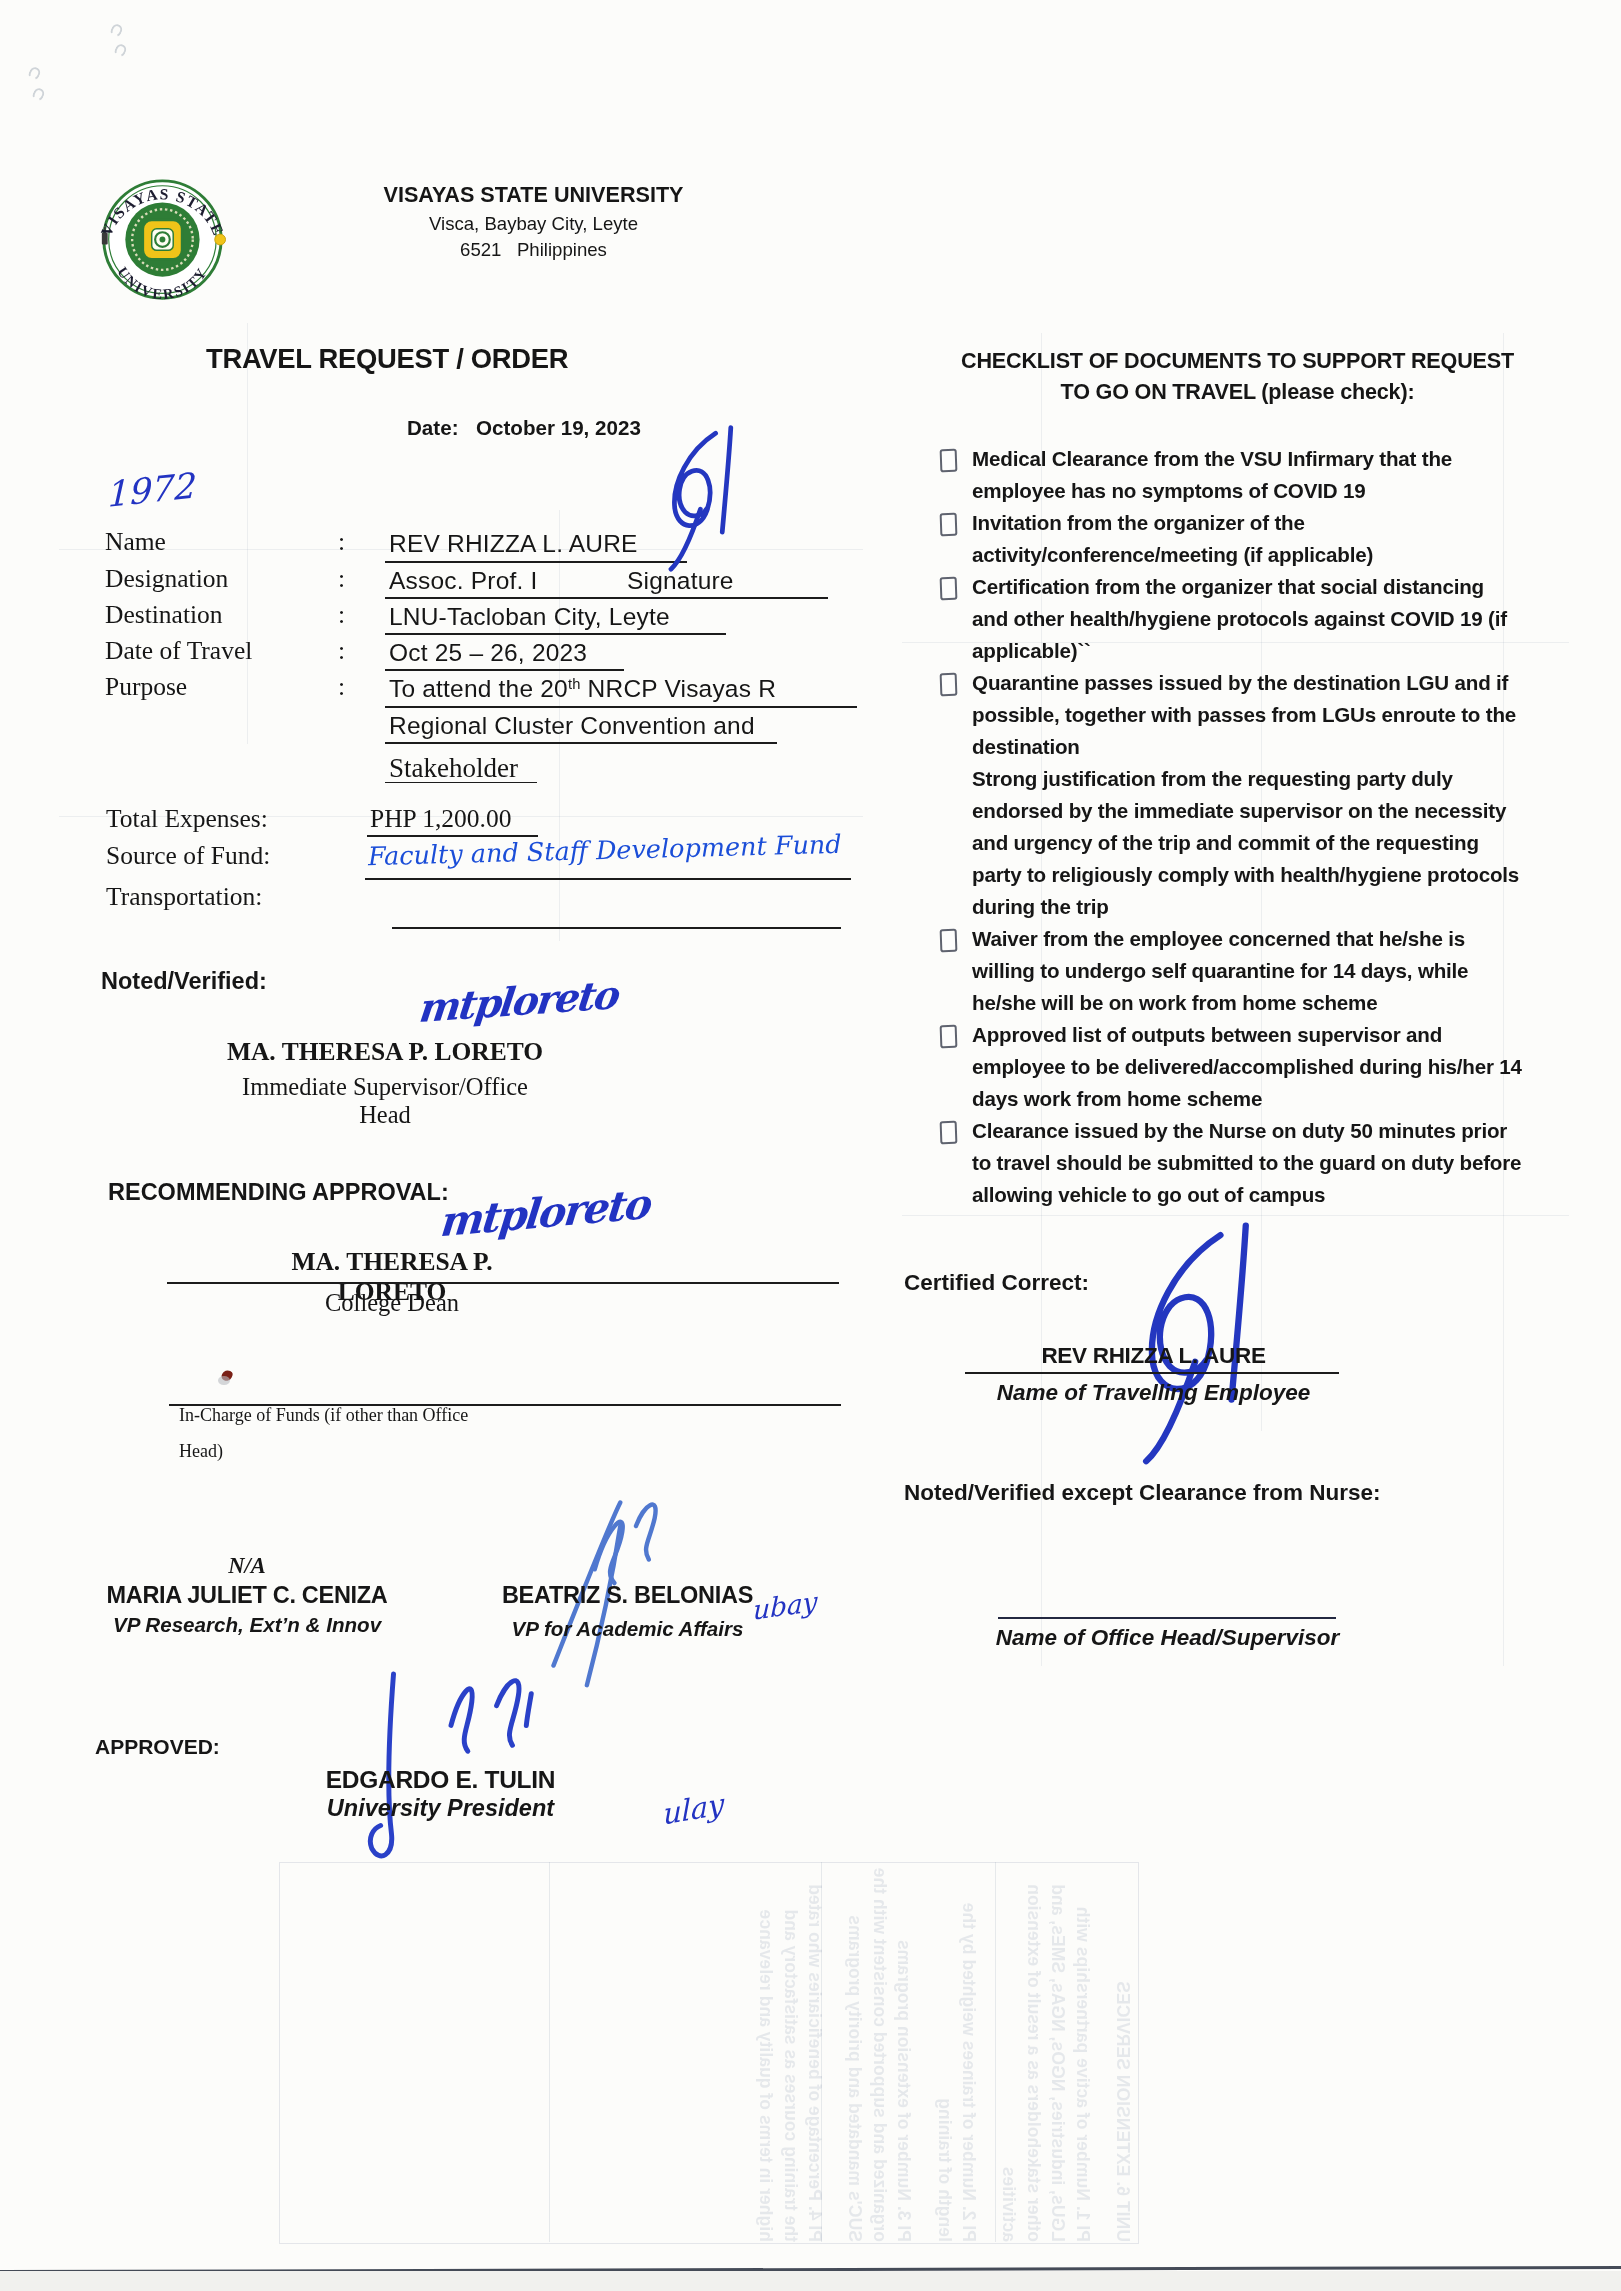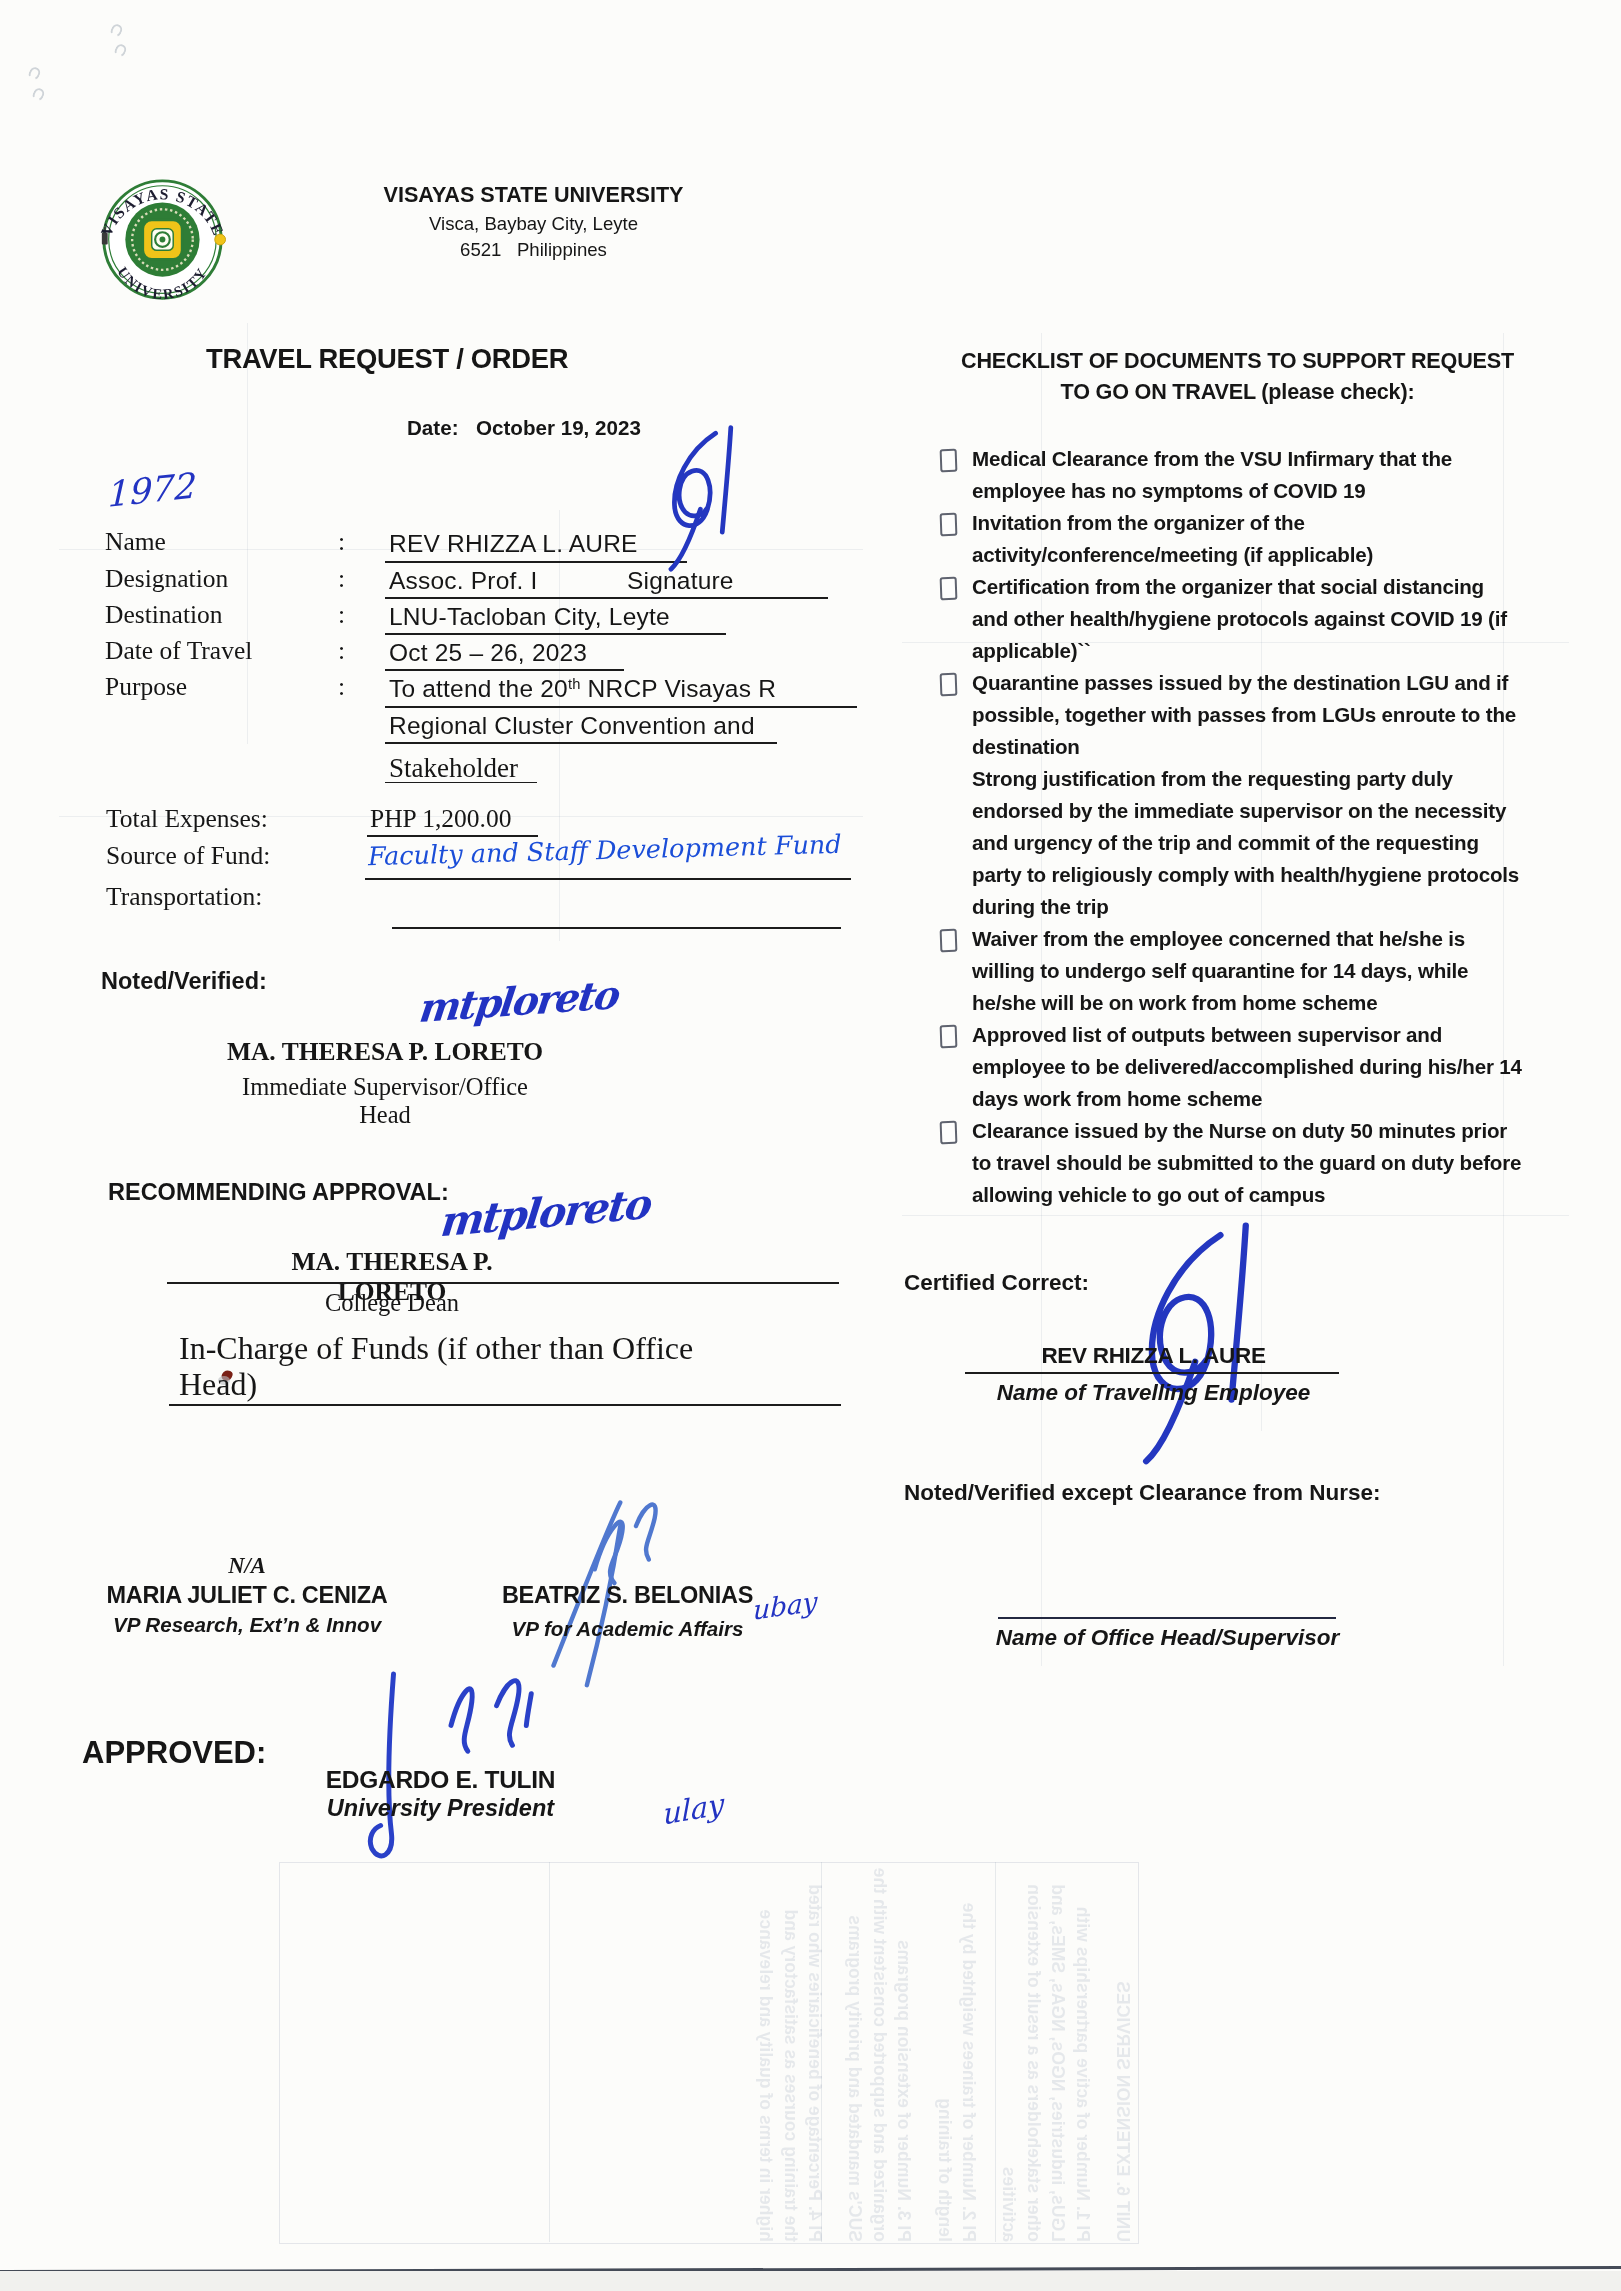--- a/index.html
+++ b/index.html
@@ -154,21 +154,21 @@
   <div class="abs sans b" style="left:108px;top:1179px;font-size:23.5px">RECOMMENDING APPROVAL:</div>
   <div class="abs script" style="left:441px;top:1189px;font-size:41px;font-weight:600;transform:rotate(-5deg) skewX(-12deg);letter-spacing:-2px">mtploreto</div>
   <div class="abs serif b" style="left:235px;top:1247px;width:314px;text-align:center;font-size:25.5px">MA. THERESA P. LORETO</div>
   <div class="uline" style="left:167px;top:1282px;width:672px"></div>
   <div class="abs serif" style="left:235px;top:1289px;width:314px;text-align:center;font-size:24.5px">College Dean</div>
 
   <div class="abs" style="left:222px;top:1370px;width:9.8px;height:10.8px;background:#7a2016;border-radius:60% 40% 55% 45%;transform:rotate(28deg)"></div>
   <div class="abs" style="left:218px;top:1376px;width:11.8px;height:8.8px;background:#b9bcc2;border-radius:50%;opacity:.6"></div>
 
   <div class="uline" style="left:169px;top:1404px;width:672px"></div>
-  <div class="abs serif" style="left:179px;top:1330px;width:676px;font-size:32px;line-height:36px">
+  <div class="abs serif" style="left:179px;top:1397px;width:676px;font-size:18px;line-height:36px">
     <div>In-Charge of Funds (if other than Office</div>
     <div>Head)</div>
   </div>
 
   <div class="abs serif b i" style="left:105px;top:1553px;width:284px;text-align:center;font-size:22.5px">N/A</div>
   <div class="abs" style="left:105px;top:1582px;width:284px;text-align:center">
     <div class="sans b" style="font-size:23.5px;letter-spacing:-0.3px">MARIA JULIET C. CENIZA</div>
     <div class="sans b i" style="font-size:20.6px;margin-top:4px">VP Research, Ext’n &amp; Innov</div>
   </div>
 
@@ -179,21 +179,21 @@
       <path d="M114,44 C122,22 138,12 133,36 C128,58 120,66 127,78"></path>
       <path d="M98,44 C88,108 74,168 64,206"></path>
     </g>
   </svg>
   <div class="abs" style="left:461px;top:1582px;width:333px;text-align:center">
     <div class="sans b" style="font-size:23.5px;letter-spacing:-0.3px">BEATRIZ S. BELONIAS</div>
     <div class="sans b i" style="font-size:20.6px;margin-top:7.8px">VP for Academic Affairs</div>
   </div>
   <div class="abs script" style="left:753px;top:1590px;font-size:26.5px;transform:rotate(-8deg) skewX(-10deg)">ubay</div>
 
-  <div class="abs sans b" style="left:82px;top:1735px;font-size:31px">APPROVED:</div>
+  <div class="abs sans b" style="left:95px;top:1735px;font-size:21px">APPROVED:</div>
   <svg class="abs sig" style="left:294px;top:1664px" width="314" height="218" viewBox="0 0 300 220">
     <g stroke="#2a41c8" stroke-width="5">
       <path d="M92,10 C88,62 85,132 90,172 C92,193 78,201 70,186 C66,176 71,166 79,163"></path>
       <path d="M150,62 C159,28 174,12 171,38 C168,64 158,76 167,88"></path>
       <path d="M196,42 C206,16 222,6 218,32 C214,58 204,70 212,82"></path>
       <path d="M231,30 C229,42 227,52 226,62"></path>
     </g>
   </svg>
   <div class="abs" style="left:323px;top:1766px;width:235px;text-align:center">
     <div class="sans b" style="font-size:24.5px;letter-spacing:-0.3px">EDGARDO E. TULIN</div>

